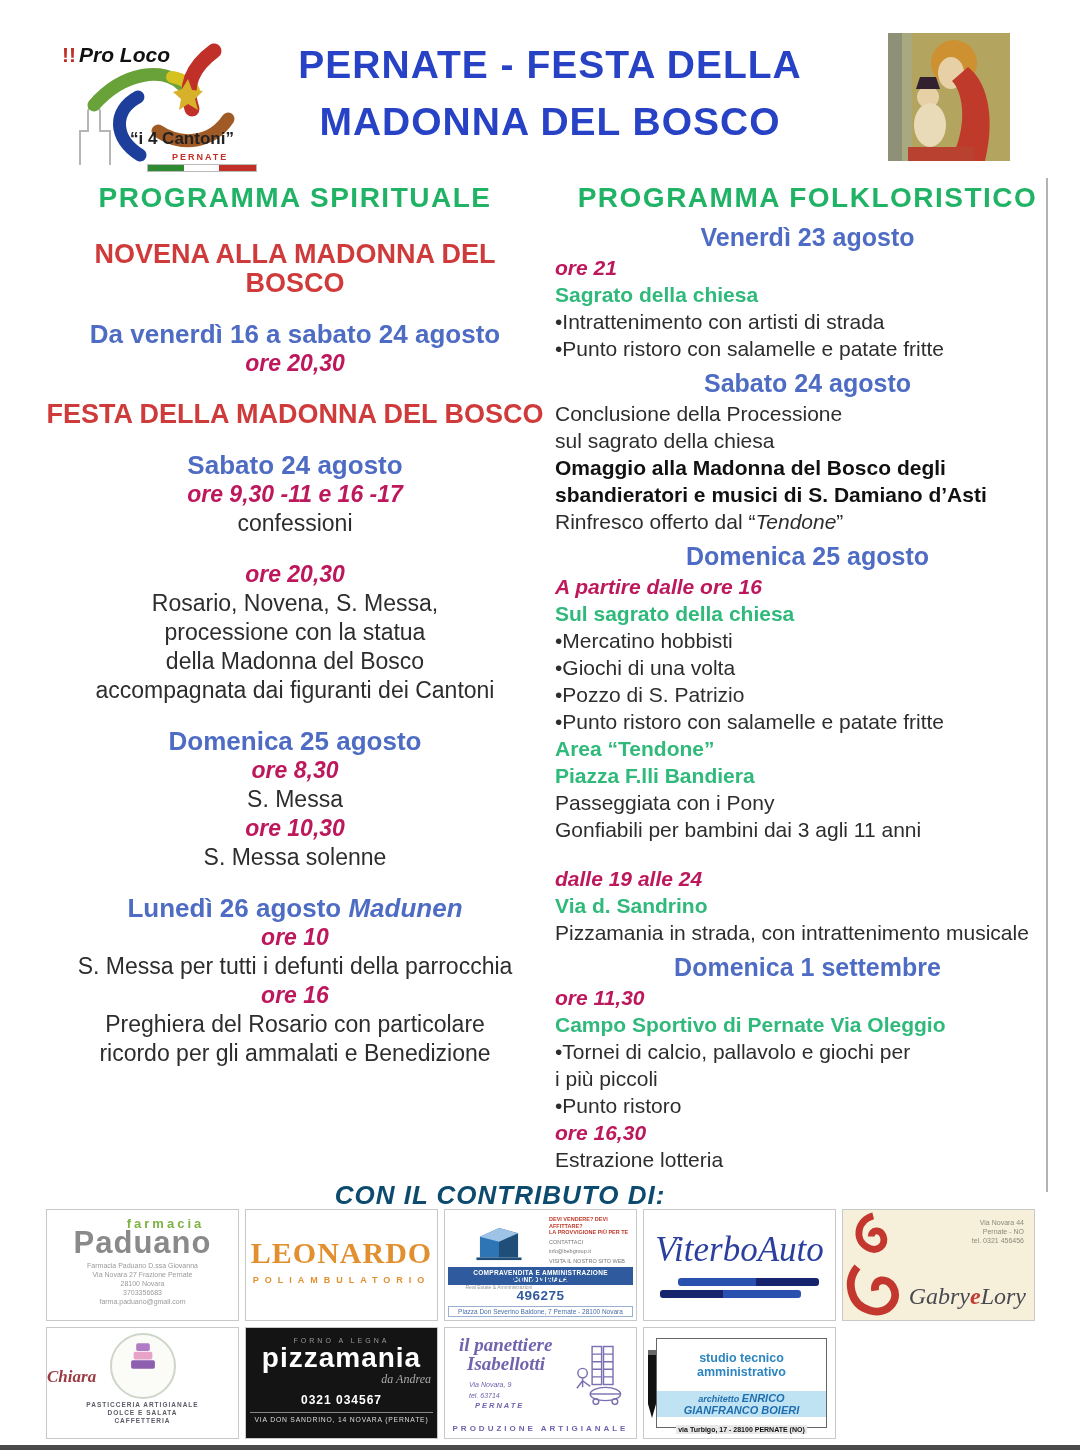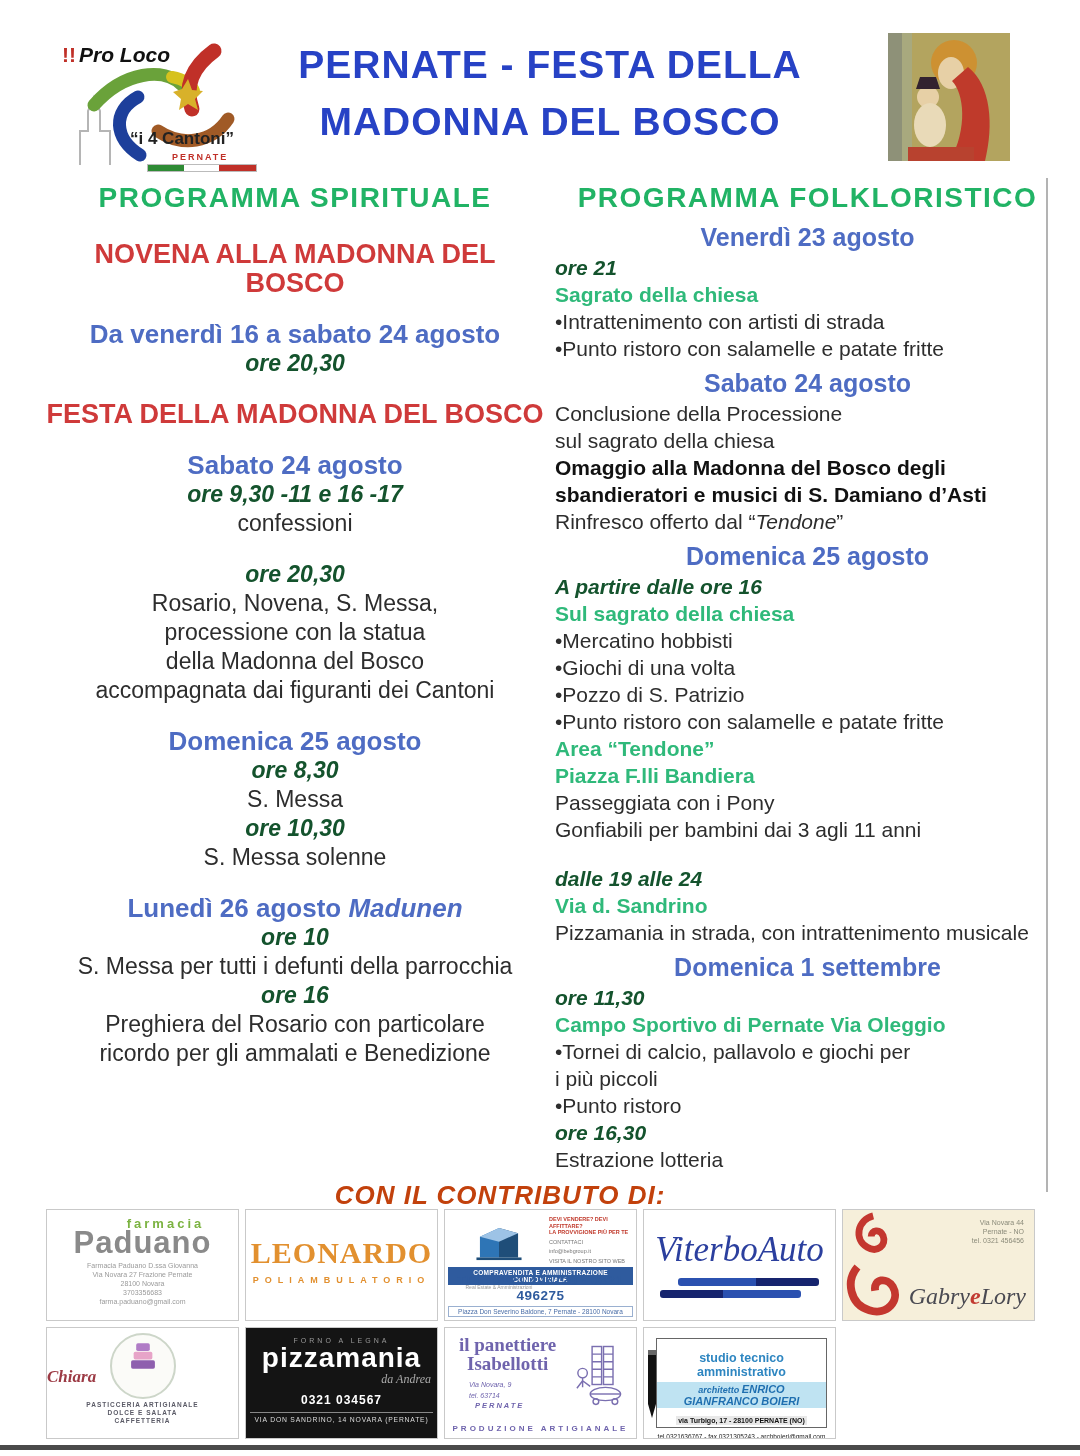--- a/index.html
+++ b/index.html
@@ -27,28 +27,28 @@
   .prog-head{margin:0 0 26px;color:#21b365;font-size:28px;font-weight:800;letter-spacing:1.5px;text-align:center}
   .col-right .prog-head{margin-bottom:10px}
 
   .line{font-size:23px;line-height:29px;color:#2d2d2d}
   .col-right .line{font-size:21px;line-height:27px}
   .gap{margin-top:22px}
   .ctr{text-align:center}
   .s-red{color:#cf3a3a;font-weight:800;font-size:27px}
   .s-date{color:#4e6cc3;font-weight:700;font-size:26px}
   .col-right .s-date{font-size:25px;margin-top:8px;margin-bottom:3px}
-  .s-time{font-weight:700;font-style:italic;color:#14532d}
+  .s-time{font-weight:700;font-style:italic;color:#be185d}
   .s-bold{font-weight:700;color:#111}
   .s-loc{color:#2fb97a;font-weight:700}
   .ital{font-style:italic}
 
   
   .contrib{position:absolute;top:1180px;left:0;width:1000px;text-align:center;
-           font-size:26px;font-weight:800;font-style:italic;letter-spacing:1px;color:#c2410c}
+           font-size:26px;font-weight:800;font-style:italic;letter-spacing:1px;color:#0c4a6e}
   .sponsors{position:absolute;left:46px;top:1209px;width:989px;display:grid;
             grid-template-columns:repeat(5,193px);grid-auto-rows:112px;gap:6px}
   .card{background:#fff;border:1px solid #c9c9c9;position:relative;overflow:hidden;box-sizing:border-box}
 
   
   .pad-farm{display:block;text-align:center;color:#7cb342;font-size:13px;font-weight:700;letter-spacing:3px;margin:8px 0 0 46px;line-height:11px}
   .pad-name{display:block;text-align:center;color:#8a8a8a;font-size:31px;font-weight:700;letter-spacing:1px;line-height:27px}
   .pad-lines{margin-top:5px;text-align:center;color:#9a9a9a;font-size:7px;line-height:9px}
   
   .leo-name{color:#e2902f;font-family:"Liberation Serif",serif;font-weight:700;font-size:30px;text-align:center;margin-top:26px;letter-spacing:1px}
@@ -82,31 +82,31 @@
   .ch-name{font-family:"Liberation Serif",serif;font-style:italic;color:#9c3a44;font-size:17px;margin-top:-32px;font-weight:700}
   .ch-sub{margin-top:14px;text-align:center;color:#5a5a66;font-size:6.5px;letter-spacing:1px;line-height:8px;font-weight:700}
   
   .c-pizza{background:#141414;color:#fff}
   .pz-top{color:#999;font-size:7px;letter-spacing:3px;text-align:center;margin-top:9px}
   .pz-name{font-size:28px;font-weight:800;text-align:center;letter-spacing:1px;line-height:28px}
   .pz-sig{font-family:"Liberation Serif",serif;font-style:italic;color:#aaa;text-align:right;font-size:12px;margin-right:6px}
   .pz-tel{text-align:center;font-weight:700;font-size:12px;margin-top:6px;letter-spacing:1px}
   .pz-addr{border-top:1px solid #888;margin:5px 4px 0;padding-top:3px;font-size:6.8px;text-align:center;letter-spacing:.8px;color:#ddd}
   
-  .pn-script{font-family:"Liberation Serif",serif;color:#6f64ad;font-size:19px;line-height:19px;margin:7px 0 0 14px;font-weight:700}
+  .pn-script{font-family:"Liberation Serif",serif;font-style:italic;color:#6f64ad;font-size:19px;line-height:19px;margin:7px 0 0 14px;font-weight:700}
   .pn-script2{margin:0 0 8px 22px}
   .pn-small{margin:2px 0 0 24px;font-size:7px;color:#6f64ad;font-style:italic;line-height:8.5px}
   .pn-pernate{margin-left:30px;font-size:7.5px;color:#6f64ad;font-weight:700;letter-spacing:2px}
   .pn-bottom{position:absolute;bottom:5px;left:0;right:0;text-align:center;font-size:8px;letter-spacing:3px;color:#6f64ad;font-weight:700}
   .pn-sketch{position:absolute;right:4px;top:16px}
   
   .st-box{position:absolute;left:12px;right:8px;top:10px;bottom:10px;border:1px solid #666;text-align:center}
   .st-pencil{position:absolute;left:2px;top:22px}
   .st-l1{color:#2e86c1;font-size:12.5px;font-weight:700;margin-top:12px}
-  .st-l2{display:inline-block;color:#1f6fb0;background:#bfe3f2;font-weight:800;font-size:11px;font-style:italic;margin-top:3px;padding:1px 3px}
+  .st-l2{display:inline-block;color:#1f6fb0;background:#bfe3f2;font-weight:800;font-size:11px;font-style:italic;margin-top:12px;padding:1px 3px}
   .st-arch{font-size:9px}
   .st-l3{display:inline-block;font-size:7px;color:#111;font-weight:700;background:#e8e8e8;margin-top:7px;padding:1px 2px}
   .st-l4{font-size:6.5px;color:#222;margin-top:6px}
 
   
   .vline{position:absolute;left:1046px;top:178px;width:2px;height:1014px;background:#8a8a8a;opacity:.65}
   .bottom-line{position:absolute;left:0;top:1445px;width:100%;height:5px;background:#4a4a4a}
 </style>
 </head>
 <body>

